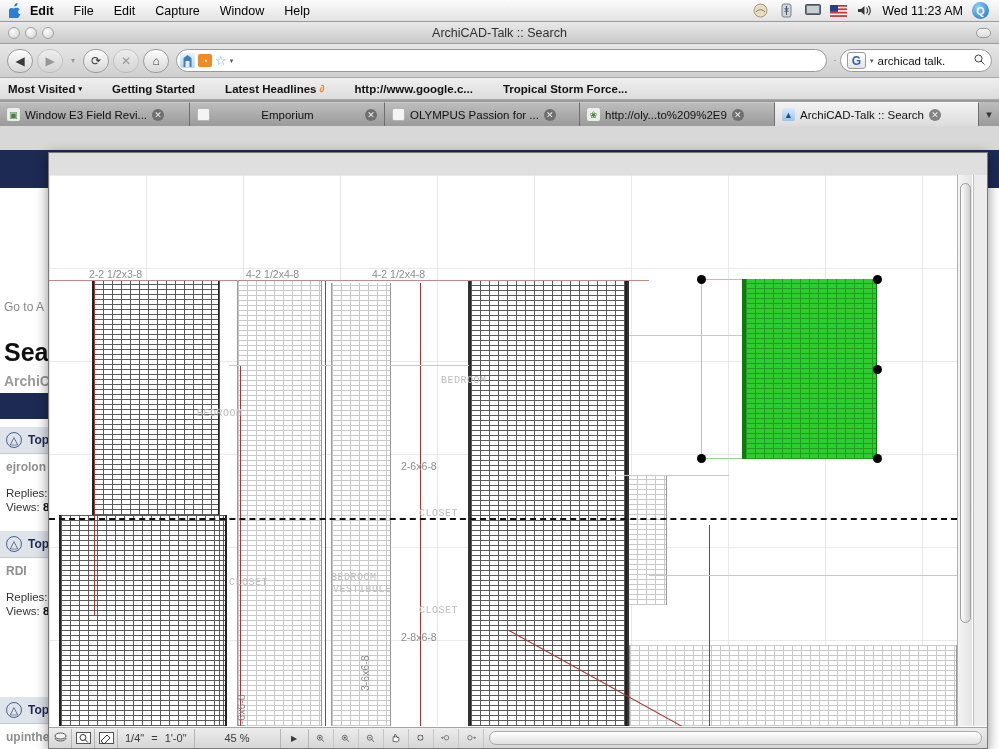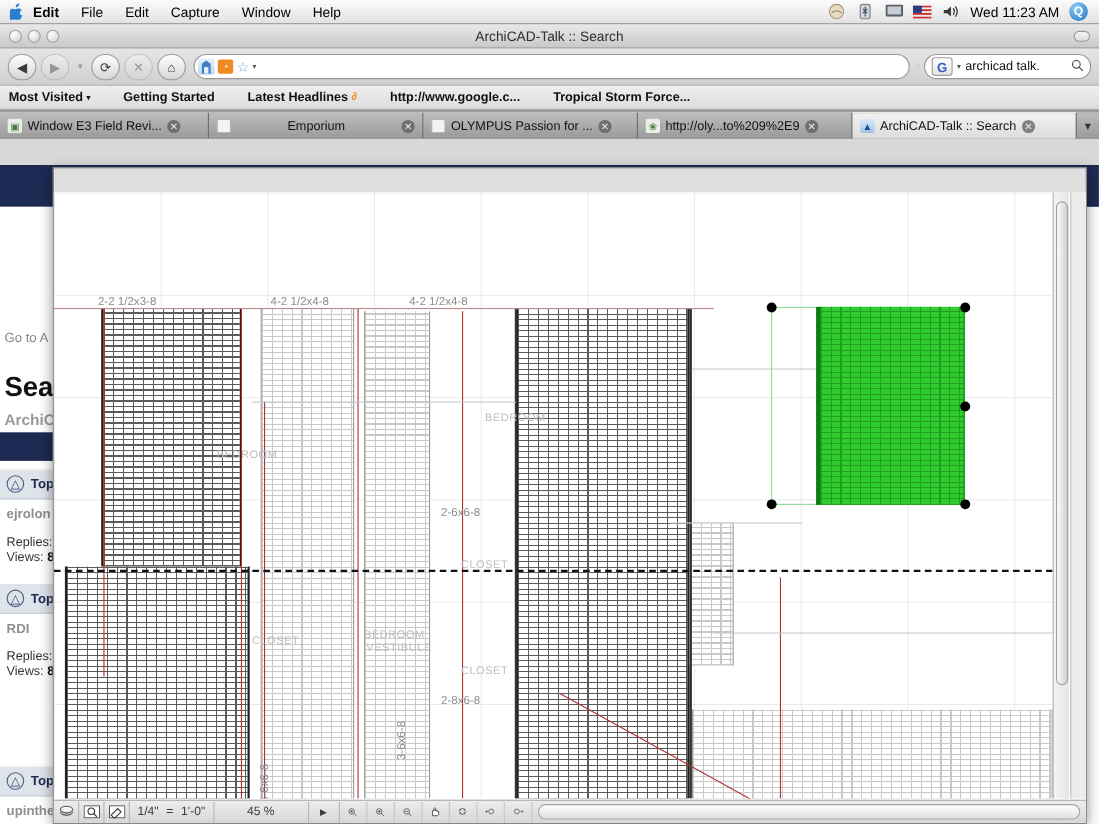--- a/index.html
+++ b/index.html
@@ -155,21 +155,21 @@
     background-color:#fff;border-left:2px solid #222;border-right:2px solid #222;}
   .hatch.lite{background-image:repeating-linear-gradient(0deg,#c9c9c9 0 1px,transparent 1px 5px),
                      repeating-linear-gradient(90deg,#c9c9c9 0 1px,transparent 1px 9px);
     border-left:1px solid #9a9a9a;border-right:1px solid #9a9a9a;}
   .vline{position:absolute;width:1px;background:#b03030;}
   .vline.dk{background:#333;width:2px;}
   .hline{position:absolute;height:1px;background:#c9c9c9;}
   .hline.red{background:#c08a8a;}
   .dimlbl{position:absolute;font-size:10.5px;color:#8c8c8c;white-space:nowrap;}
   .roomlbl{position:absolute;font-size:10px;color:#bdbdbd;white-space:nowrap;
-    letter-spacing:.5px;}
+    letter-spacing:.5px;font-family:Liberation Mono, monospace;}
   .doorlbl{position:absolute;font-size:10.5px;color:#8c8c8c;white-space:nowrap;}
   .doorlbl.rot{transform:rotate(-90deg);transform-origin:left top;}
   .cutline{position:absolute;left:0;width:908px;height:0;
     border-top:2px dashed #111;}
   .diag{position:absolute;background:#b03030;height:1px;transform-origin:left center;}
 
   
   .selwall{position:absolute;background:#2ecc2e;
     background-image:repeating-linear-gradient(0deg,#1f9e1f 0 1px,transparent 1px 5px),
                      repeating-linear-gradient(90deg,#1f9e1f 0 1px,transparent 1px 9px);

